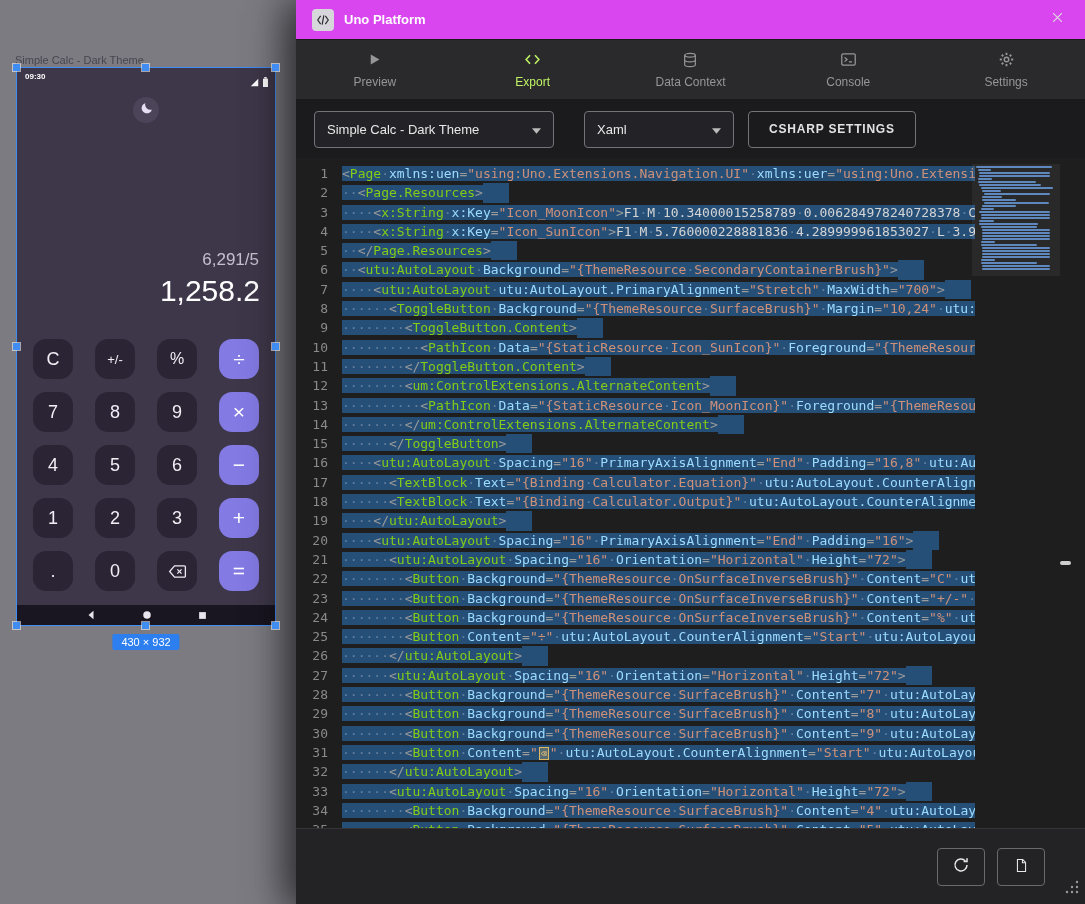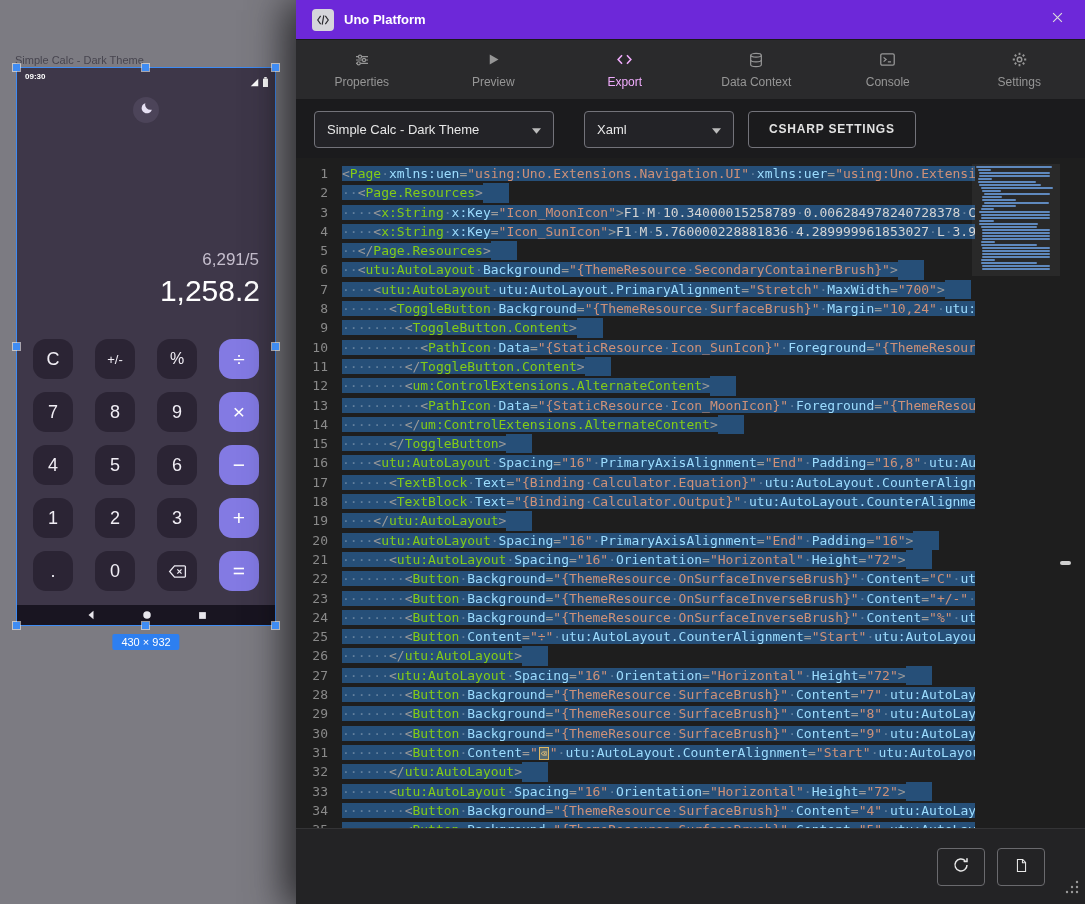--- a/index.html
+++ b/index.html
@@ -27,29 +27,29 @@
   .result{position:absolute;right:15px;top:206px;font-size:30px;color:#FFFFFF;}
   .keypad{position:absolute;left:16px;top:271px;display:grid;grid-template-columns:repeat(4,40px);grid-auto-rows:40px;column-gap:22px;row-gap:13px;}
   .key{border-radius:13px;display:flex;align-items:center;justify-content:center;font-size:18px;font-weight:500;color:#F1EEF5;background:#2B2434;cursor:pointer;}
   .key.accent{background:#837AE3;color:#fff;font-size:21px;font-weight:400;}
   .navbar{position:absolute;left:0;right:0;top:537px;height:20px;background:#191521;display:flex;align-items:center;justify-content:center;gap:46px;}
   .navbar span{display:flex;align-items:center;}
 
   
   .window{position:absolute;left:296px;top:0;width:789px;height:904px;background:#1E1E1E;
     box-shadow:-14px 0 34px rgba(0,0,0,.38),0 10px 40px rgba(0,0,0,.5);}
-  .titlebar{position:absolute;top:0;left:0;right:0;height:40px;background:#6d28d9;border-bottom:1px solid #1A1A1C;
+  .titlebar{position:absolute;top:0;left:0;right:0;height:40px;background:#d946ef;border-bottom:1px solid #1A1A1C;
     display:flex;align-items:center;padding:0 16px;}
   .logo{width:22px;height:22px;border-radius:4px;background:#D6D6DB;display:flex;align-items:center;justify-content:center;margin-right:10px;}
   .win-title{font-size:13px;font-weight:bold;color:#FFFFFF;flex:1;}
   .close-btn{color:#DCDCDC;display:flex;align-items:center;cursor:pointer;padding:4px;}
 
   .tabbar{position:absolute;top:40px;left:0;right:0;height:60px;background:#2A2A2C;border-bottom:1px solid #1A1A1C;display:flex;}
   .tab{flex:1;display:flex;flex-direction:column;align-items:center;justify-content:center;gap:6px;color:#969696;font-size:12px;cursor:pointer;}
-  .tab.active{color:#f0abfc;}
+  .tab.active{color:#bef264;}
   .tico{height:18px;display:flex;align-items:center;}
 
   .toolbar{position:absolute;top:100px;left:0;right:0;height:58px;background:#1B1B1D;display:flex;align-items:center;padding-left:18px;}
   .select{height:37px;border:1px solid #73737A;border-radius:4px;background:#232327;display:flex;align-items:center;
     justify-content:space-between;padding:0 12px;color:#E8E8E8;font-size:13px;cursor:pointer;}
   .sel-theme{width:240px;margin-right:30px;}
   .sel-format{width:150px;margin-right:14px;}
   .csharp-btn{height:37px;border:1px solid #73737A;border-radius:4px;background:transparent;color:#E2E2E2;
     font-size:12px;font-weight:bold;letter-spacing:.8px;padding:0 20px;font-family:inherit;cursor:pointer;}
 
@@ -176,31 +176,20 @@
     <span class="close-btn">
         <span><svg viewBox="0 0 24 24" width="15" height="15" stroke="currentColor" stroke-width="1.8">
             <path d="M5 5l14 14M19 5L5 19"></path>
           </svg></span>
       </span>
   </div>
 
   <div class="tabbar">
       <div class="tab">
         <span class="tico">
-          <svg viewBox="0 0 24 24" width="16" height="16" fill="none" stroke="currentColor" stroke-width="1.8">
-            <path d="M3 7h18M3 12h18M3 17h18"></path>
-            <circle cx="9" cy="7" r="2.4" fill="#2A2A2C"></circle>
-            <circle cx="15" cy="12" r="2.4" fill="#2A2A2C"></circle>
-            <circle cx="7" cy="17" r="2.4" fill="#2A2A2C"></circle>
-          </svg>
-        </span>
-        <span>Properties</span>
-      </div>
-      <div class="tab">
-        <span class="tico">
           <svg viewBox="0 0 24 24" width="15" height="15">
             <path d="M6 4l14 8-14 8z" fill="currentColor"></path>
           </svg>
         </span>
         <span>Preview</span>
       </div>
       <div class="tab active">
         <span class="tico">
           <svg viewBox="0 0 24 24" width="17" height="17" fill="none" stroke="currentColor" stroke-width="2.2">
             <path d="M8.5 6L3 12l5.5 6M15.5 6L21 12l-5.5 6"></path>

